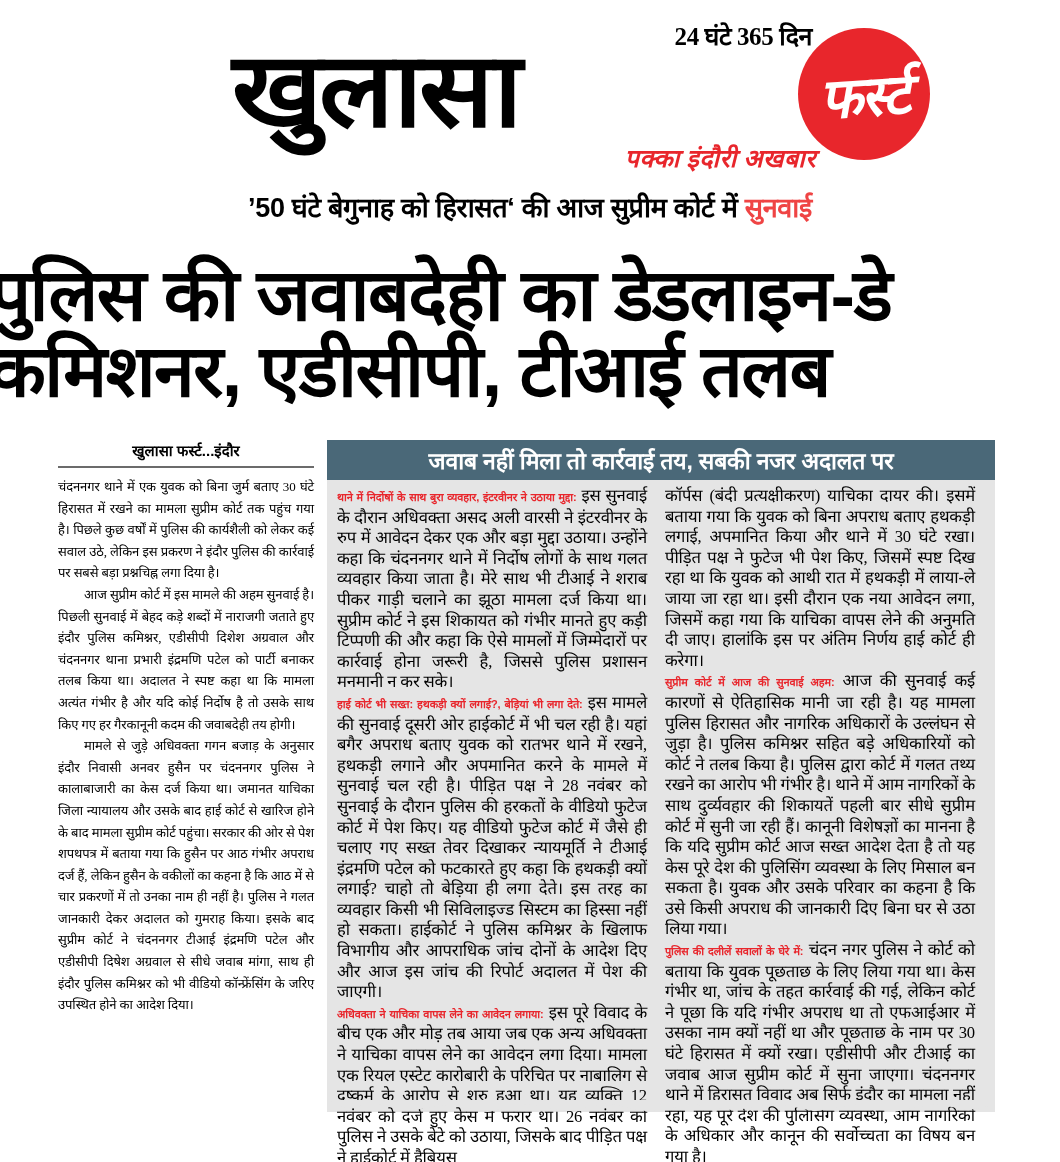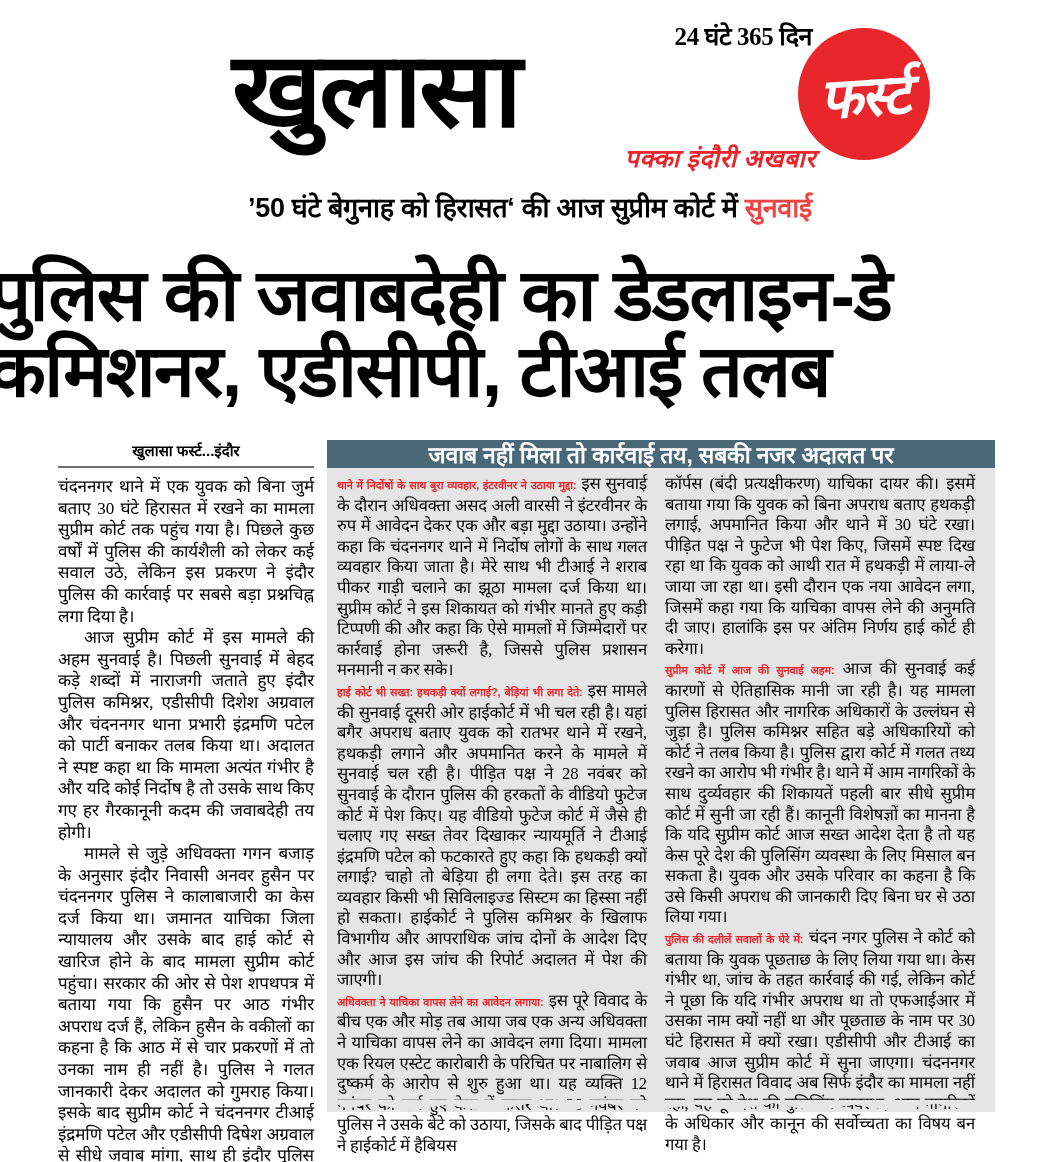--- a/index.html
+++ b/index.html
@@ -129,37 +129,37 @@
     font-size:15px;
     padding-bottom:6px;
     color:#000;
   }
   .byline-rule{
     border-top:2px solid #6b6b6b;
     margin-bottom:8px;
   }
   .col1 p{
     margin:0;
-    font-size:17px;
+    font-size:13px;
     line-height:21.6px;
     text-align:justify;
     text-justify:inter-word;
     letter-spacing:-0.1px;
   }
   .col1 p.indent{text-indent:26px;}
 
   
   .box{
     position:absolute;
     left:327px;top:0;
     width:668px;height:672px;
     background:#e5e5e5;
   }
   .box-banner{
-    height:28px;
+    height:40px;
     background:#4a6878;
     display:flex;
     align-items:center;
     justify-content:center;
   }
   .box-banner span{
     font-family:"Liberation Sans","DejaVu Sans",sans-serif;
     font-weight:bold;
     font-size:23px;
     color:#ffffff;

